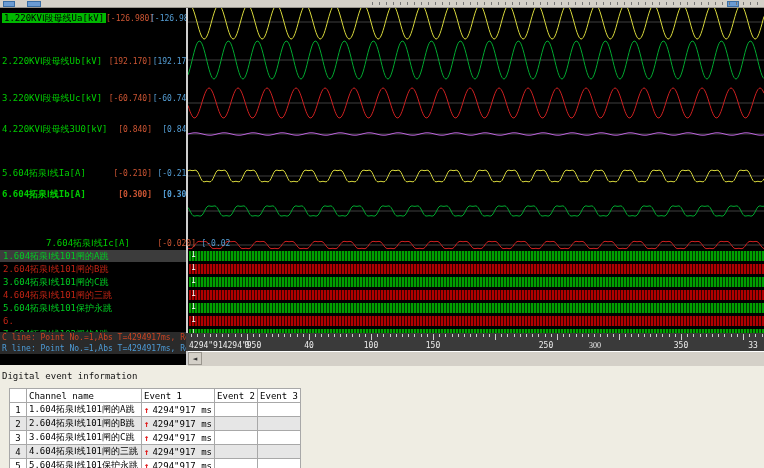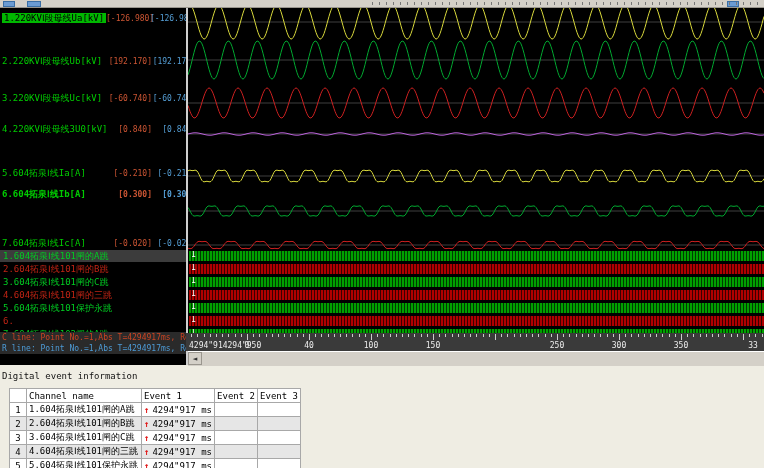--- a/index.html
+++ b/index.html
@@ -93,21 +93,21 @@
       <path d="M0 240.3 L1 240.5 L2 240.6 L3 240.6 L4 240.2 L5 239.4 L6 238.2 L7 236.8 L8 235.4 L9 234.3 L10 233.6 L11 233.4 L12 233.4 L13 233.6 L14 233.7 L15 233.6 L16 233.5 L17 233.4 L18 233.6 L19 234.1 L20 235.2 L21 236.5 L22 237.9 L23 239.2 L24 240.1 L25 240.5 L26 240.6 L27 240.5 L28 240.4 L29 240.3 L30 240.5 L31 240.6 L32 240.6 L33 240.2 L34 239.4 L35 238.2 L36 236.8 L37 235.4 L38 234.3 L39 233.6 L40 233.4 L41 233.4 L42 233.6 L43 233.7 L44 233.6 L45 233.5 L46 233.4 L47 233.6 L48 234.1 L49 235.2 L50 236.5 L51 237.9 L52 239.2 L53 240.1 L54 240.5 L55 240.6 L56 240.5 L57 240.4 L58 240.3 L59 240.5 L60 240.6 L61 240.6 L62 240.2 L63 239.4 L64 238.2 L65 236.8 L66 235.4 L67 234.3 L68 233.6 L69 233.4 L70 233.4 L71 233.6 L72 233.7 L73 233.6 L74 233.5 L75 233.4 L76 233.6 L77 234.1 L78 235.2 L79 236.5 L80 237.9 L81 239.2 L82 240.1 L83 240.5 L84 240.6 L85 240.5 L86 240.4 L87 240.3 L88 240.5 L89 240.6 L90 240.6 L91 240.2 L92 239.4 L93 238.2 L94 236.8 L95 235.4 L96 234.3 L97 233.6 L98 233.4 L99 233.4 L100 233.6 L101 233.7 L102 233.6 L103 233.5 L104 233.4 L105 233.6 L106 234.1 L107 235.2 L108 236.5 L109 237.9 L110 239.2 L111 240.1 L112 240.5 L113 240.6 L114 240.5 L115 240.4 L116 240.3 L117 240.5 L118 240.6 L119 240.6 L120 240.2 L121 239.4 L122 238.2 L123 236.8 L124 235.4 L125 234.3 L126 233.6 L127 233.4 L128 233.4 L129 233.6 L130 233.7 L131 233.6 L132 233.5 L133 233.4 L134 233.6 L135 234.1 L136 235.2 L137 236.5 L138 237.9 L139 239.2 L140 240.1 L141 240.5 L142 240.6 L143 240.5 L144 240.4 L145 240.3 L146 240.5 L147 240.6 L148 240.6 L149 240.2 L150 239.4 L151 238.2 L152 236.8 L153 235.4 L154 234.3 L155 233.6 L156 233.4 L157 233.4 L158 233.6 L159 233.7 L160 233.6 L161 233.5 L162 233.4 L163 233.6 L164 234.1 L165 235.2 L166 236.5 L167 237.9 L168 239.2 L169 240.1 L170 240.5 L171 240.6 L172 240.5 L173 240.4 L174 240.3 L175 240.5 L176 240.6 L177 240.6 L178 240.2 L179 239.4 L180 238.2 L181 236.8 L182 235.4 L183 234.3 L184 233.6 L185 233.4 L186 233.4 L187 233.6 L188 233.7 L189 233.6 L190 233.5 L191 233.4 L192 233.6 L193 234.1 L194 235.2 L195 236.5 L196 237.9 L197 239.2 L198 240.1 L199 240.5 L200 240.6 L201 240.5 L202 240.4 L203 240.3 L204 240.5 L205 240.6 L206 240.6 L207 240.2 L208 239.4 L209 238.2 L210 236.8 L211 235.4 L212 234.3 L213 233.6 L214 233.4 L215 233.4 L216 233.6 L217 233.7 L218 233.6 L219 233.5 L220 233.4 L221 233.6 L222 234.1 L223 235.2 L224 236.5 L225 237.9 L226 239.2 L227 240.1 L228 240.5 L229 240.6 L230 240.5 L231 240.4 L232 240.3 L233 240.5 L234 240.6 L235 240.6 L236 240.2 L237 239.4 L238 238.2 L239 236.8 L240 235.4 L241 234.3 L242 233.6 L243 233.4 L244 233.4 L245 233.6 L246 233.7 L247 233.6 L248 233.5 L249 233.4 L250 233.6 L251 234.1 L252 235.2 L253 236.5 L254 237.9 L255 239.2 L256 240.1 L257 240.5 L258 240.6 L259 240.5 L260 240.4 L261 240.3 L262 240.5 L263 240.6 L264 240.6 L265 240.2 L266 239.4 L267 238.2 L268 236.8 L269 235.4 L270 234.3 L271 233.6 L272 233.4 L273 233.4 L274 233.6 L275 233.7 L276 233.6 L277 233.5 L278 233.4 L279 233.6 L280 234.1 L281 235.2 L282 236.5 L283 237.9 L284 239.2 L285 240.1 L286 240.5 L287 240.6 L288 240.5 L289 240.4 L290 240.3 L291 240.5 L292 240.6 L293 240.6 L294 240.2 L295 239.4 L296 238.2 L297 236.8 L298 235.4 L299 234.3 L300 233.6 L301 233.4 L302 233.4 L303 233.6 L304 233.7 L305 233.6 L306 233.5 L307 233.4 L308 233.6 L309 234.1 L310 235.2 L311 236.5 L312 237.9 L313 239.2 L314 240.1 L315 240.5 L316 240.6 L317 240.5 L318 240.4 L319 240.3 L320 240.5 L321 240.6 L322 240.6 L323 240.2 L324 239.4 L325 238.2 L326 236.8 L327 235.4 L328 234.3 L329 233.6 L330 233.4 L331 233.4 L332 233.6 L333 233.7 L334 233.6 L335 233.5 L336 233.4 L337 233.6 L338 234.1 L339 235.2 L340 236.5 L341 237.9 L342 239.2 L343 240.1 L344 240.5 L345 240.6 L346 240.5 L347 240.4 L348 240.3 L349 240.5 L350 240.6 L351 240.6 L352 240.2 L353 239.4 L354 238.2 L355 236.8 L356 235.4 L357 234.3 L358 233.6 L359 233.4 L360 233.4 L361 233.6 L362 233.7 L363 233.6 L364 233.5 L365 233.4 L366 233.6 L367 234.1 L368 235.2 L369 236.5 L370 237.9 L371 239.2 L372 240.1 L373 240.5 L374 240.6 L375 240.5 L376 240.4 L377 240.3 L378 240.5 L379 240.6 L380 240.6 L381 240.2 L382 239.4 L383 238.2 L384 236.8 L385 235.4 L386 234.3 L387 233.6 L388 233.4 L389 233.4 L390 233.6 L391 233.7 L392 233.6 L393 233.5 L394 233.4 L395 233.6 L396 234.1 L397 235.2 L398 236.5 L399 237.9 L400 239.2 L401 240.1 L402 240.5 L403 240.6 L404 240.5 L405 240.4 L406 240.3 L407 240.5 L408 240.6 L409 240.6 L410 240.2 L411 239.4 L412 238.2 L413 236.8 L414 235.4 L415 234.3 L416 233.6 L417 233.4 L418 233.4 L419 233.6 L420 233.7 L421 233.6 L422 233.5 L423 233.4 L424 233.6 L425 234.1 L426 235.2 L427 236.5 L428 237.9 L429 239.2 L430 240.1 L431 240.5 L432 240.6 L433 240.5 L434 240.4 L435 240.3 L436 240.5 L437 240.6 L438 240.6 L439 240.2 L440 239.4 L441 238.2 L442 236.8 L443 235.4 L444 234.3 L445 233.6 L446 233.4 L447 233.4 L448 233.6 L449 233.7 L450 233.6 L451 233.5 L452 233.4 L453 233.6 L454 234.1 L455 235.2 L456 236.5 L457 237.9 L458 239.2 L459 240.1 L460 240.5 L461 240.6 L462 240.5 L463 240.4 L464 240.3 L465 240.5 L466 240.6 L467 240.6 L468 240.2 L469 239.4 L470 238.2 L471 236.8 L472 235.4 L473 234.3 L474 233.6 L475 233.4 L476 233.4 L477 233.6 L478 233.7 L479 233.6 L480 233.5 L481 233.4 L482 233.6 L483 234.1 L484 235.2 L485 236.5 L486 237.9 L487 239.2 L488 240.1 L489 240.5 L490 240.6 L491 240.5 L492 240.4 L493 240.3 L494 240.5 L495 240.6 L496 240.6 L497 240.2 L498 239.4 L499 238.2 L500 236.8 L501 235.4 L502 234.3 L503 233.6 L504 233.4 L505 233.4 L506 233.6 L507 233.7 L508 233.6 L509 233.5 L510 233.4 L511 233.6 L512 234.1 L513 235.2 L514 236.5 L515 237.9 L516 239.2 L517 240.1 L518 240.5 L519 240.6 L520 240.5 L521 240.4 L522 240.3 L523 240.5 L524 240.6 L525 240.6 L526 240.2 L527 239.4 L528 238.2 L529 236.8 L530 235.4 L531 234.3 L532 233.6 L533 233.4 L534 233.4 L535 233.6 L536 233.7 L537 233.6 L538 233.5 L539 233.4 L540 233.6 L541 234.1 L542 235.2 L543 236.5 L544 237.9 L545 239.2 L546 240.1 L547 240.5 L548 240.6 L549 240.5 L550 240.4 L551 240.3 L552 240.5 L553 240.6 L554 240.6 L555 240.2 L556 239.4 L557 238.2 L558 236.8 L559 235.4 L560 234.3 L561 233.6 L562 233.4 L563 233.4 L564 233.6 L565 233.7 L566 233.6 L567 233.5 L568 233.4 L569 233.6 L570 234.1 L571 235.2 L572 236.5 L573 237.9 L574 239.2 L575 240.1 L576 240.5 " fill="none" stroke="#cc2020" stroke-width="1"></path>
     </svg>
 
   <div id="achs">
       <div class="ach abs sel" style="top: 13px;"><span class="lbl">1.220KVⅠ段母线Ua[kV]</span><span class="v1">[-126.980]</span><span class="v2">[-126.980]</span></div>
       <div class="ach abs" style="top: 56px;"><span class="lbl">2.220KVⅠ段母线Ub[kV]</span><span class="v1">[192.170]</span><span class="v2">[192.170]</span></div>
       <div class="ach abs" style="top: 93px;"><span class="lbl">3.220KVⅠ段母线Uc[kV]</span><span class="v1">[-60.740]</span><span class="v2">[-60.740]</span></div>
       <div class="ach abs" style="top: 124px;"><span class="lbl">4.220KVⅠ段母线3U0[kV]</span><span class="v1">[0.840]</span><span class="v2">[0.840]</span></div>
       <div class="ach abs" style="top: 168px;"><span class="lbl">5.604拓泉Ⅰ线Ia[A]</span><span class="v1">[-0.210]</span><span class="v2">[-0.210]</span></div>
       <div class="ach abs" style="top: 189px; font-weight: bold;"><span class="lbl">6.604拓泉Ⅰ线Ib[A]</span><span class="v1">[0.300]</span><span class="v2">[0.300]</span></div>
-      <div class="ach abs" style="top: 238px;"><span class="lbl">7.604拓泉Ⅰ线Ic[A]</span><span class="v1">[-0.020]</span><span class="v2">[-0.020]</span></div>
+      <div class="ach abs" style="top: 238px; margin-left: 44px;"><span class="lbl">7.604拓泉Ⅰ线Ic[A]</span><span class="v1">[-0.020]</span><span class="v2">[-0.020]</span></div>
     </div>
   <div id="dchs">
       <div class="dch abs green sel" style="top: 250px;">1.604拓泉Ⅰ线101闸的A跳</div>
       <div class="dch abs red" style="top: 263px;">2.604拓泉Ⅰ线101闸的B跳</div>
       <div class="dch abs green" style="top: 276px;">3.604拓泉Ⅰ线101闸的C跳</div>
       <div class="dch abs red" style="top: 289px;">4.604拓泉Ⅰ线101闸的三跳</div>
       <div class="dch abs green" style="top: 302px;">5.604拓泉Ⅰ线101保护永跳</div>
       <div class="dch abs red" style="top: 315px;">6.</div>
       <div class="dch abs green" style="top: 328px;">7.604拓泉Ⅰ线102闸的A跳</div>
     </div>
@@ -240,22 +240,22 @@
       <div class="tick" style="left: 309px; height: 6px;"></div>
       <div class="tick" style="left: 371px; height: 6px;"></div>
       <div class="tick" style="left: 433px; height: 6px;"></div>
       <div class="tick" style="left: 495px; height: 6px;"></div>
       <div class="tick" style="left: 557px; height: 6px;"></div>
       <span class="rlabel" style="left: 61px; transform: translateX(-50%);">0</span>
       <span class="rlabel" style="left: 123px; transform: translateX(-50%);">40</span>
       <span class="rlabel" style="left: 185px; transform: translateX(-50%);">100</span>
       <span class="rlabel" style="left: 247px; transform: translateX(-50%);">150</span>
       <span class="rlabel" style="left: 309px; transform: translateX(-50%); margin-top: 14px;">200</span>
-      <span class="rlabel" style="left: 371px; transform: translateX(-50%);">250</span>
-      <span class="rlabel" style="left: 433px; transform: translateX(-50%);">300</span>
+      <span class="rlabel" style="left: 360px; transform: translateX(-50%);">250</span>
+      <span class="rlabel" style="left: 409px; transform: translateX(-50%); font-family: Liberation Serif, serif;">300</span>
       <span class="rlabel" style="left: 495px; transform: translateX(-50%);">350</span>
       <span class="rlabel" style="left: 567px; transform: translateX(-50%);">33</span>
     </div>
 
   <div id="hscroll" class="abs">
     <div class="arrow">◄</div>
   </div>
 
   <div id="tbl-title" class="abs">Digital event information</div>
   <table id="evt-table">

